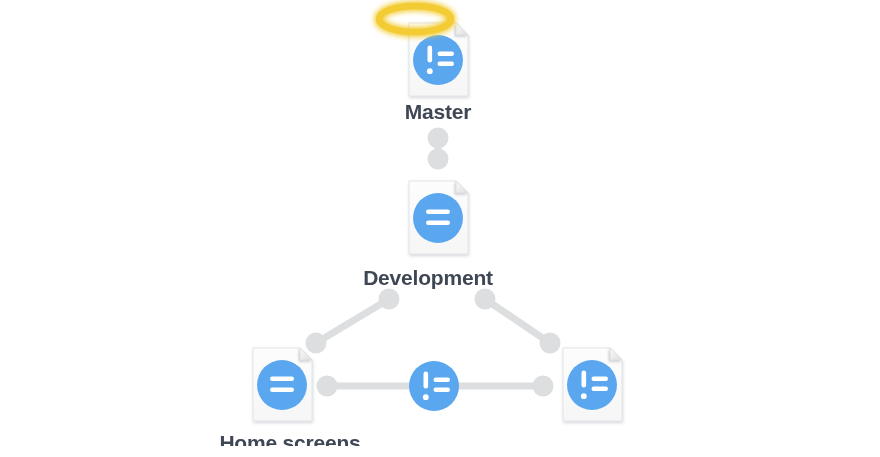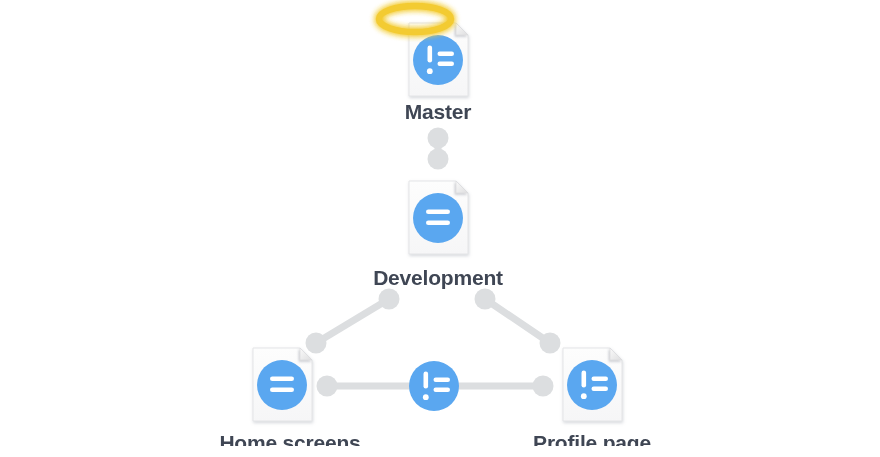--- a/index.html
+++ b/index.html
@@ -179,21 +179,20 @@
         <rect x="581.5" y="370.5" width="4.6" height="17" rx="2.3" fill="#ffffff"></rect>
         <circle cx="583.8" cy="396.2" r="2.9" fill="#ffffff"></circle>
         <rect x="591.5" y="376.5" width="16.5" height="4.4" rx="2.2" fill="#ffffff"></rect>
         <rect x="591.5" y="386.5" width="16.5" height="4.4" rx="2.2" fill="#ffffff"></rect>
       </g>
     </g>
   </svg>
 
   <div class="node-label" style="left:338px; top:101px; width:200px;">Master</div>
 
-  <div class="node-label" style="left:318px; top:267px; width:240px;">Development</div>
+  <div class="node-label" style="left:308px; top:267px; width:240px;">Development</div>
 
   <div class="node-label" style="left:180px; top:432px; width:220px;">Home screens</div>
 
-  <div class="node-label" style="left:492px; top:432px; width:200px;">Profile page</div>
 
   <div class="tiny-foot">··· ·····</div>
 
 </div>
 
 </body></html>

